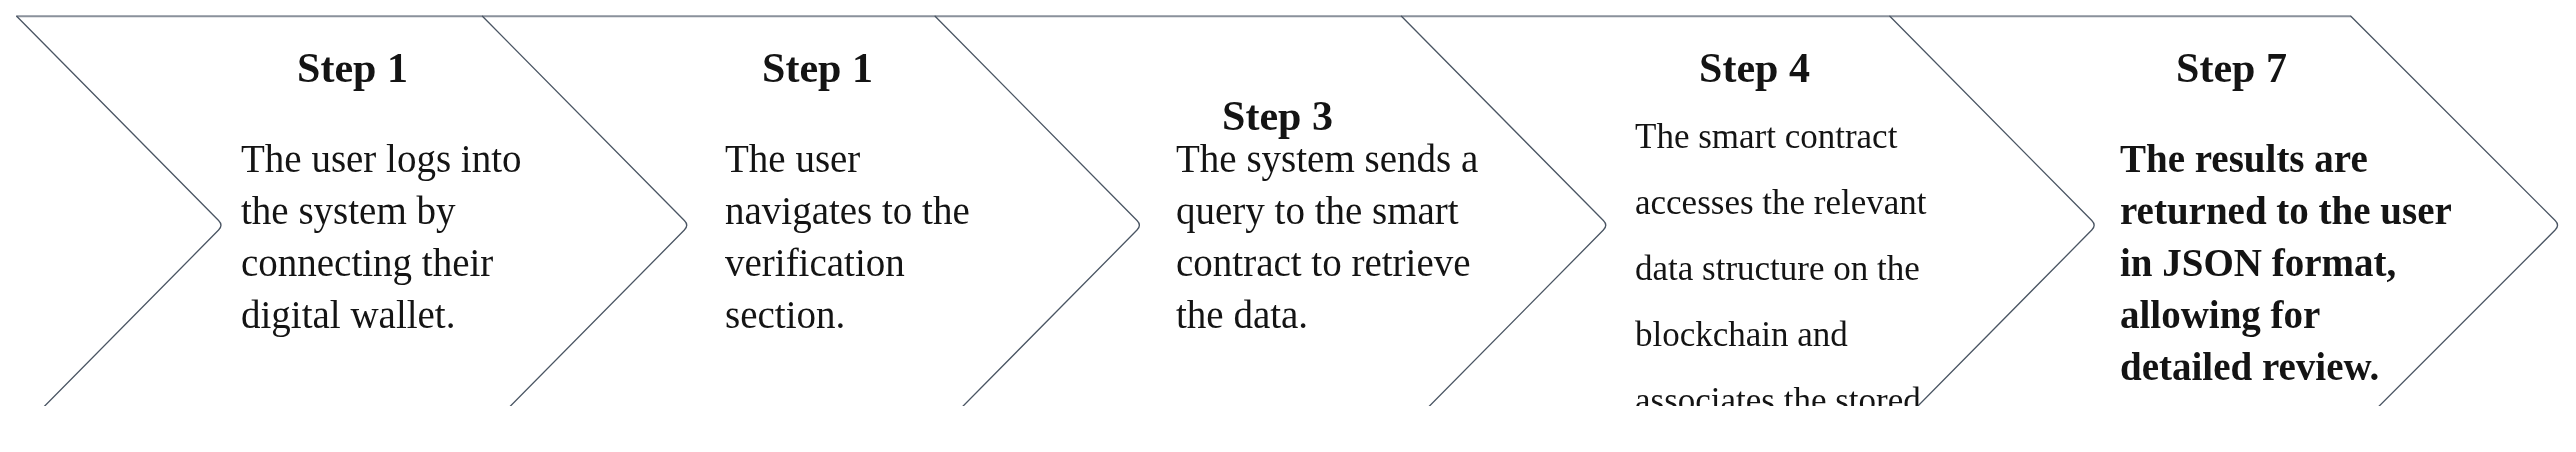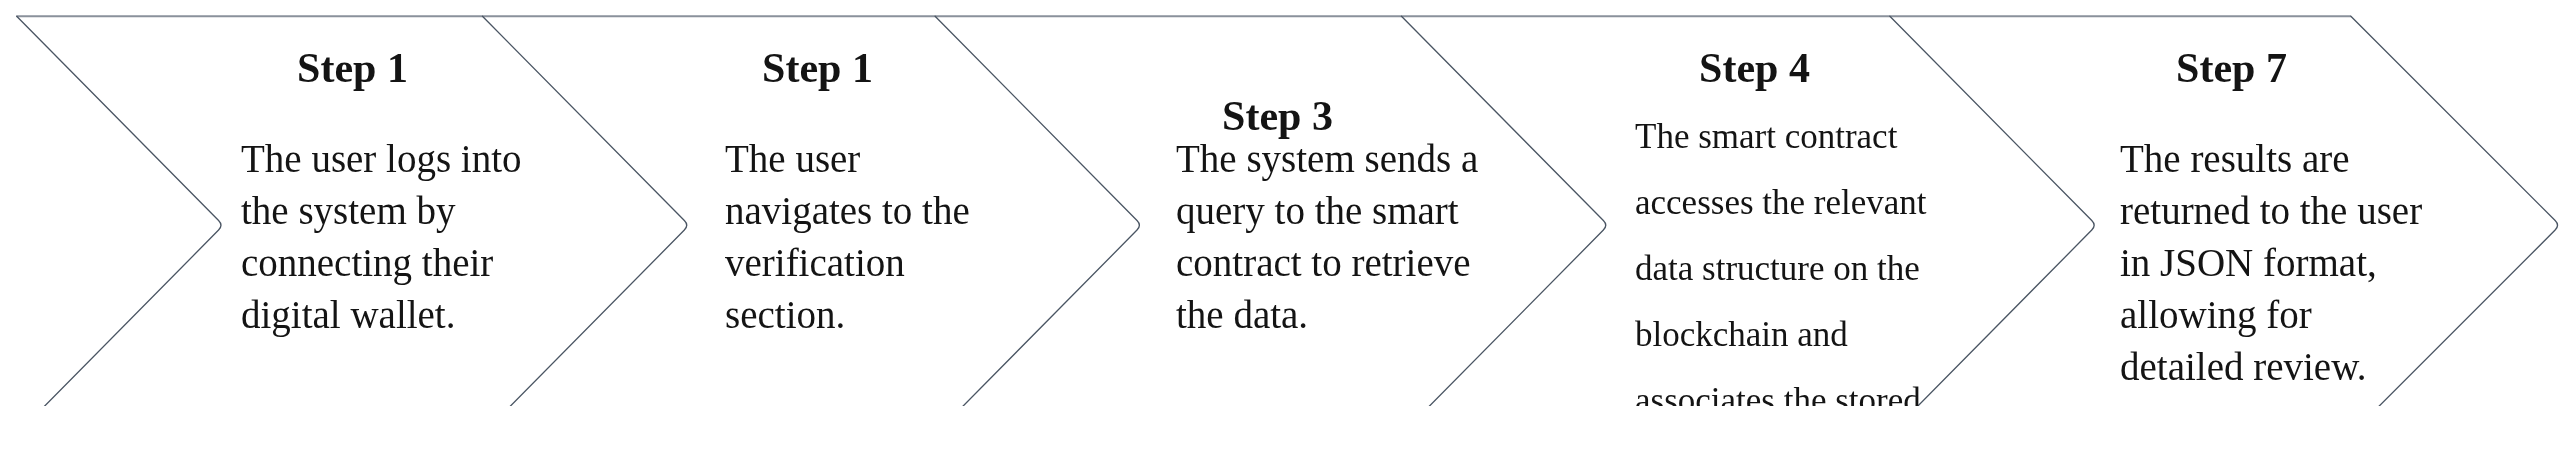--- a/index.html
+++ b/index.html
@@ -90,21 +90,21 @@
 accesses the relevant
 data structure on the
 blockchain and
 associates the stored
 metrics with the user’s
 wallet address.</div>
   </div>
 
   <div class="step">
     <div class="step-title" style="left:2023px;">Step 7</div>
-    <div class="step-desc" style="left:2120px; width:369px;">The results are
+    <div class="step-desc" style="left:2120px; width:369px;font-weight:bold;">The results are
 returned to the user
 in JSON format,
 allowing for
 detailed review.</div>
   </div>
 
 </div>
 
 
 </body></html>

